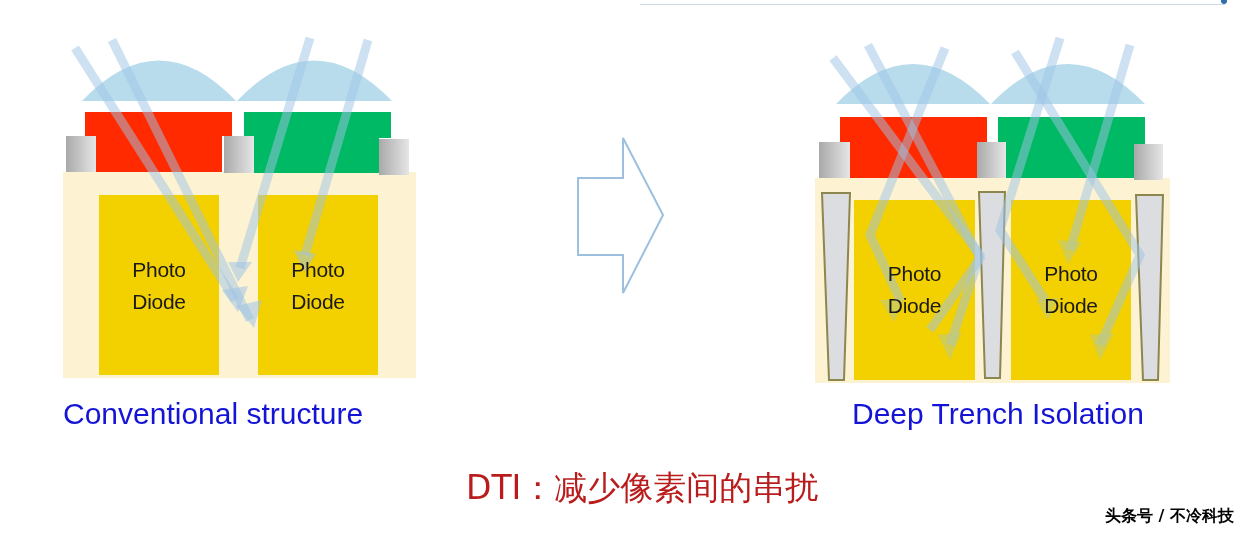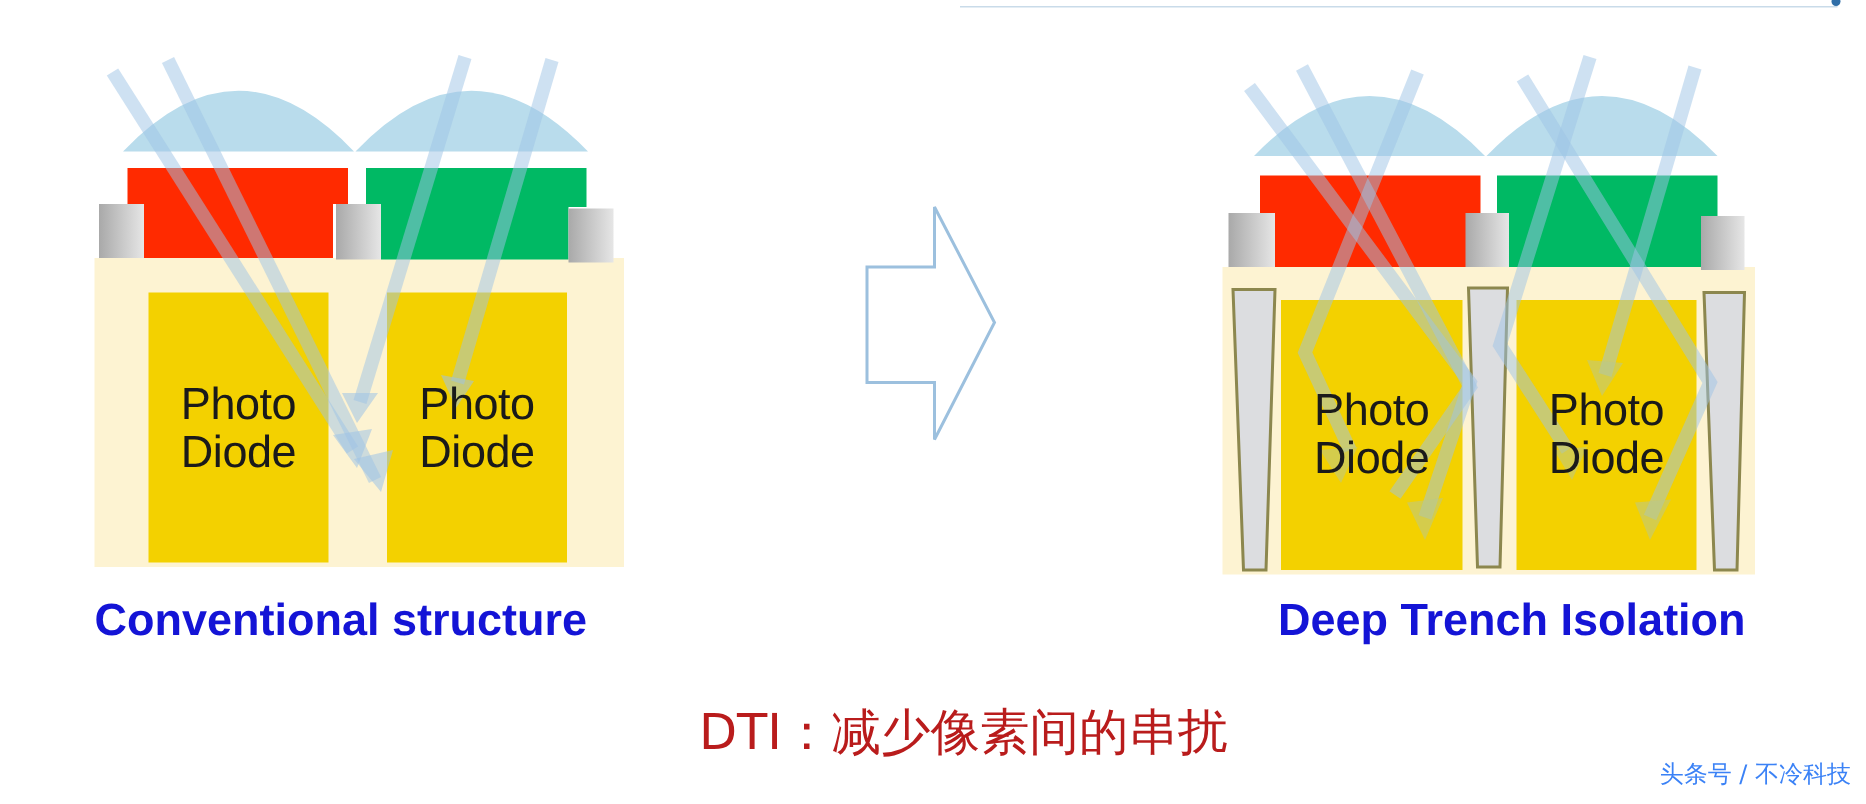--- a/index.html
+++ b/index.html
@@ -14,36 +14,37 @@
     border-bottom: 1px solid #c9dbe9;
   }
   .top-strip .cap {
     position: absolute; right: -2px; top: -2px; width: 6px; height: 6px;
     background: #2f6ea8; border-radius: 50%;
   }
   svg.diag { position: absolute; left: 0; top: 0; }
   .pd-label {
     position: absolute; text-align: center; color: #1a1a1a;
     font-family: "Liberation Sans", "DejaVu Sans", sans-serif;
-    font-size: 30px; line-height: 32px; letter-spacing: -0.3px;
+    font-size: 21px; line-height: 32px; letter-spacing: -0.3px;
   }
   .struct-label {
-    position: absolute; color: #1414d6; font-weight: bold;
+    position: absolute; color: #1414d6; font-weight: normal;
     font-family: "Liberation Sans", "DejaVu Sans", sans-serif;
     font-size: 30px; line-height: 34px; white-space: nowrap;
   }
   .caption {
     position: absolute; left: 466px; top: 466px; color: #b91c1c;
     font-family: "DejaVu Sans", "Liberation Sans", sans-serif;
     font-size: 33px; line-height: 44px; white-space: nowrap;
   }
   .watermark {
-    position: absolute; right: 10px; top: 505px; color: #3b82f6;
+    position: absolute; right: 10px; top: 505px; color: #000000;
     font-family: "DejaVu Sans", sans-serif; font-size: 16px; line-height: 22px;
     white-space: nowrap;
+    font-weight: bold;
   }
 </style>
 </head>
 <body>
 
 <div class="abs top-strip">
     <span class="cap"></span>
   </div>
 
 <svg class="diag" width="1244" height="536" viewBox="0 0 1244 536">

